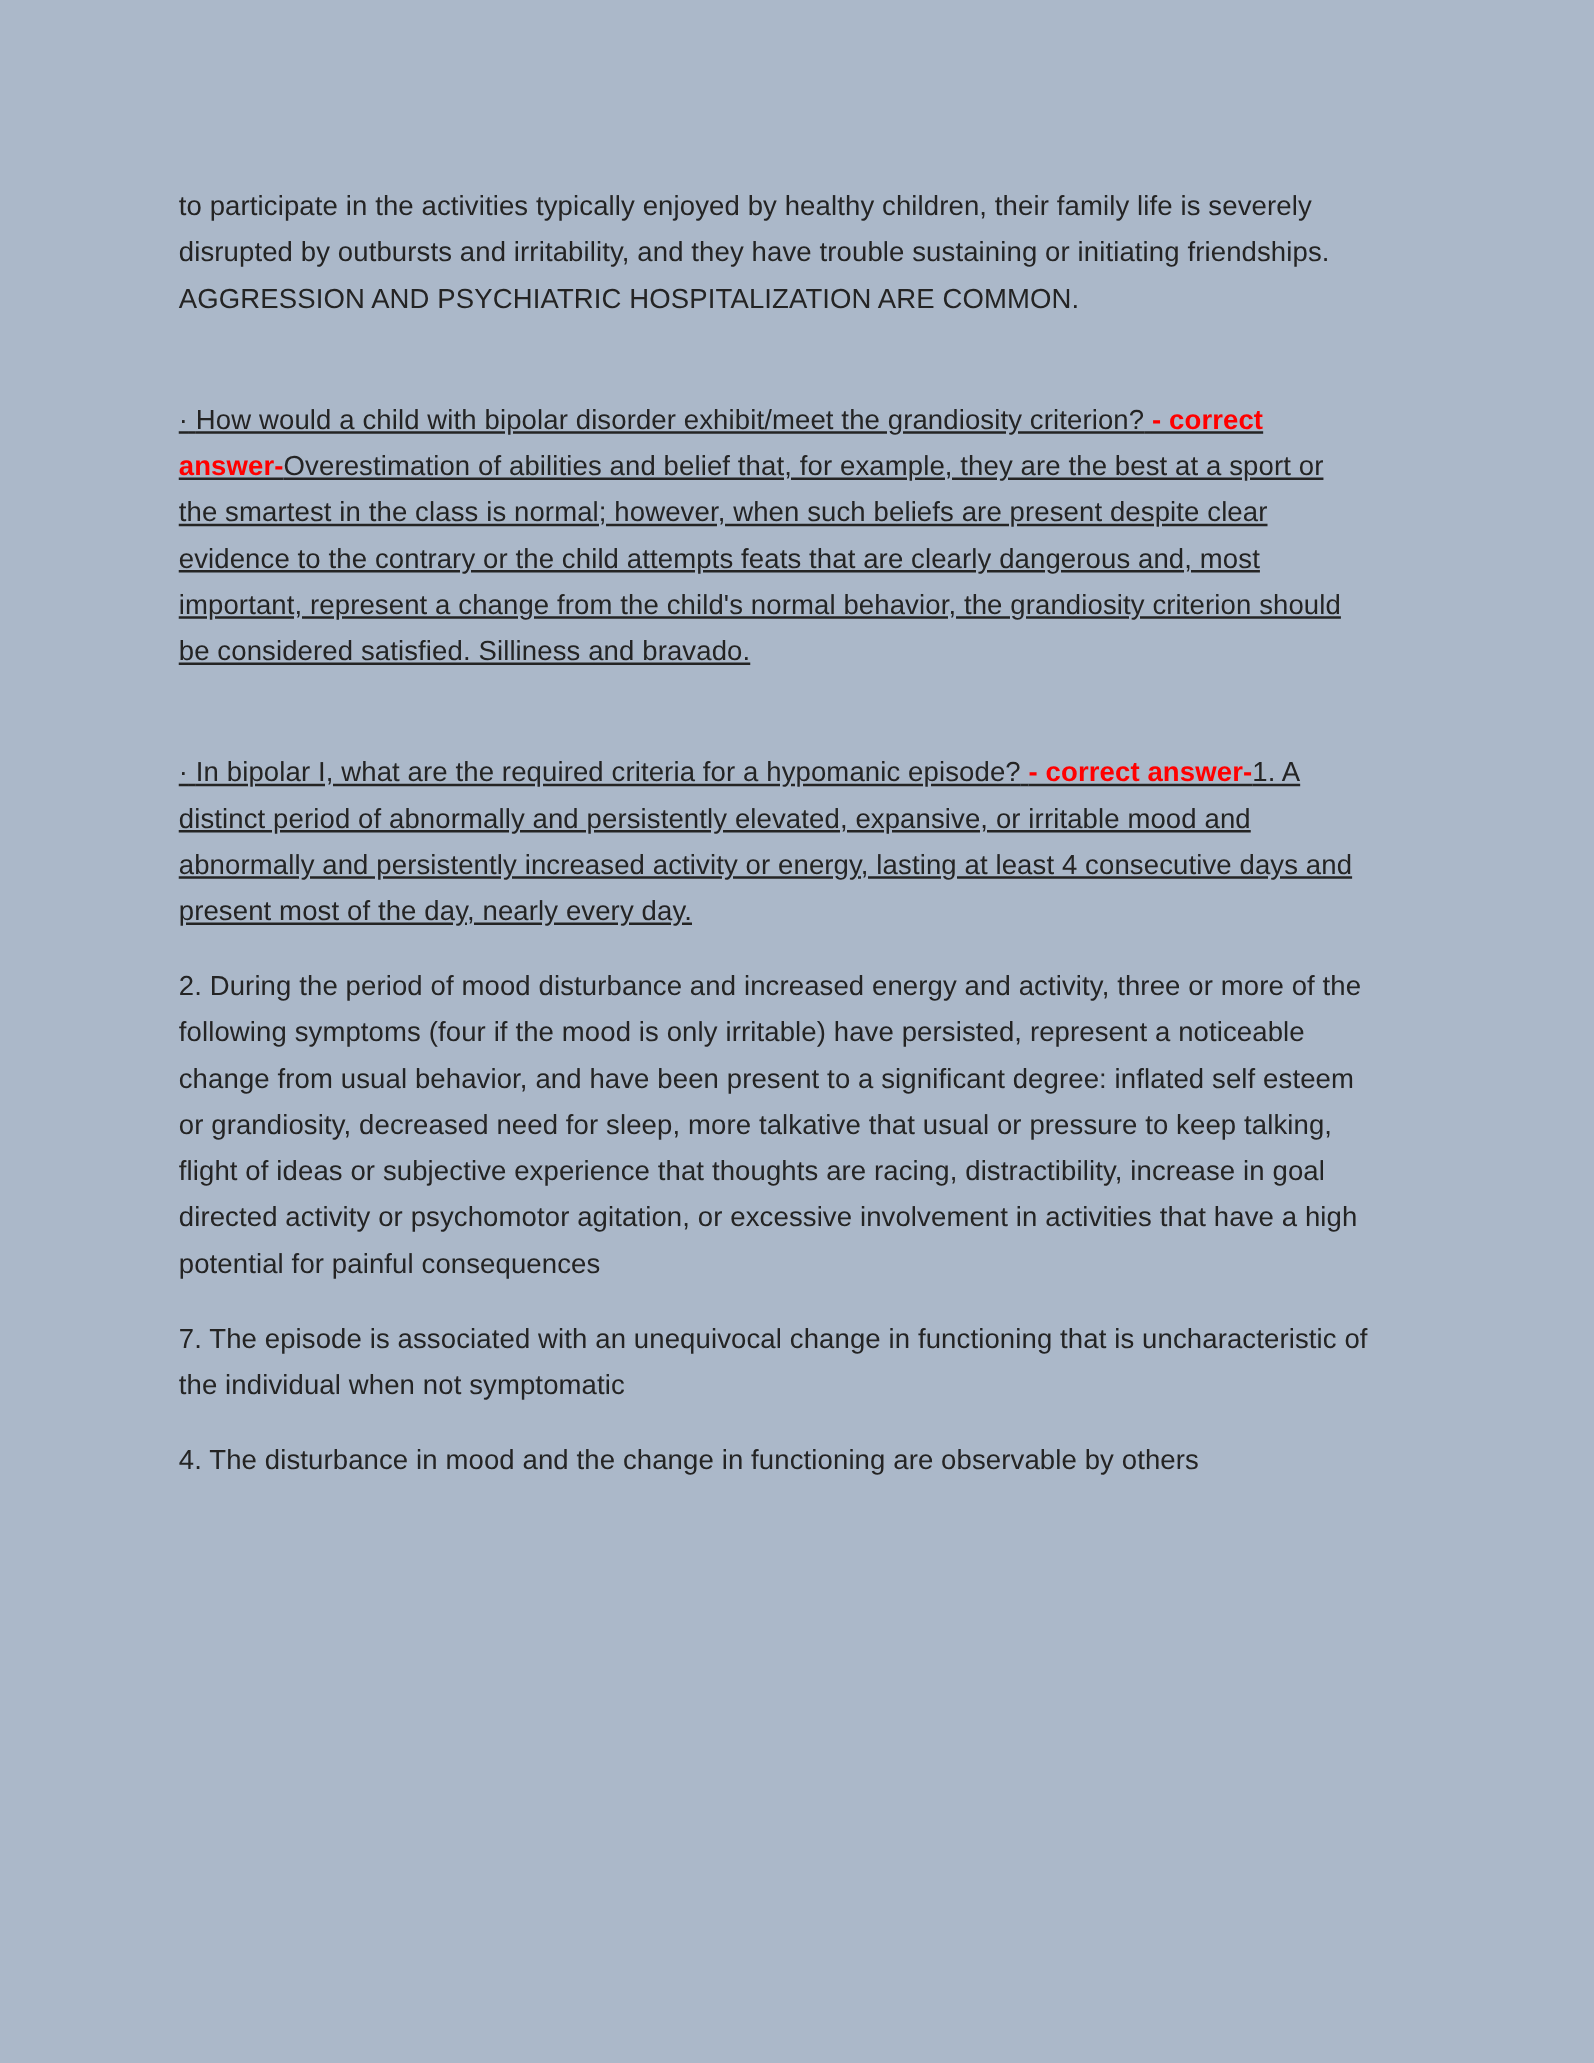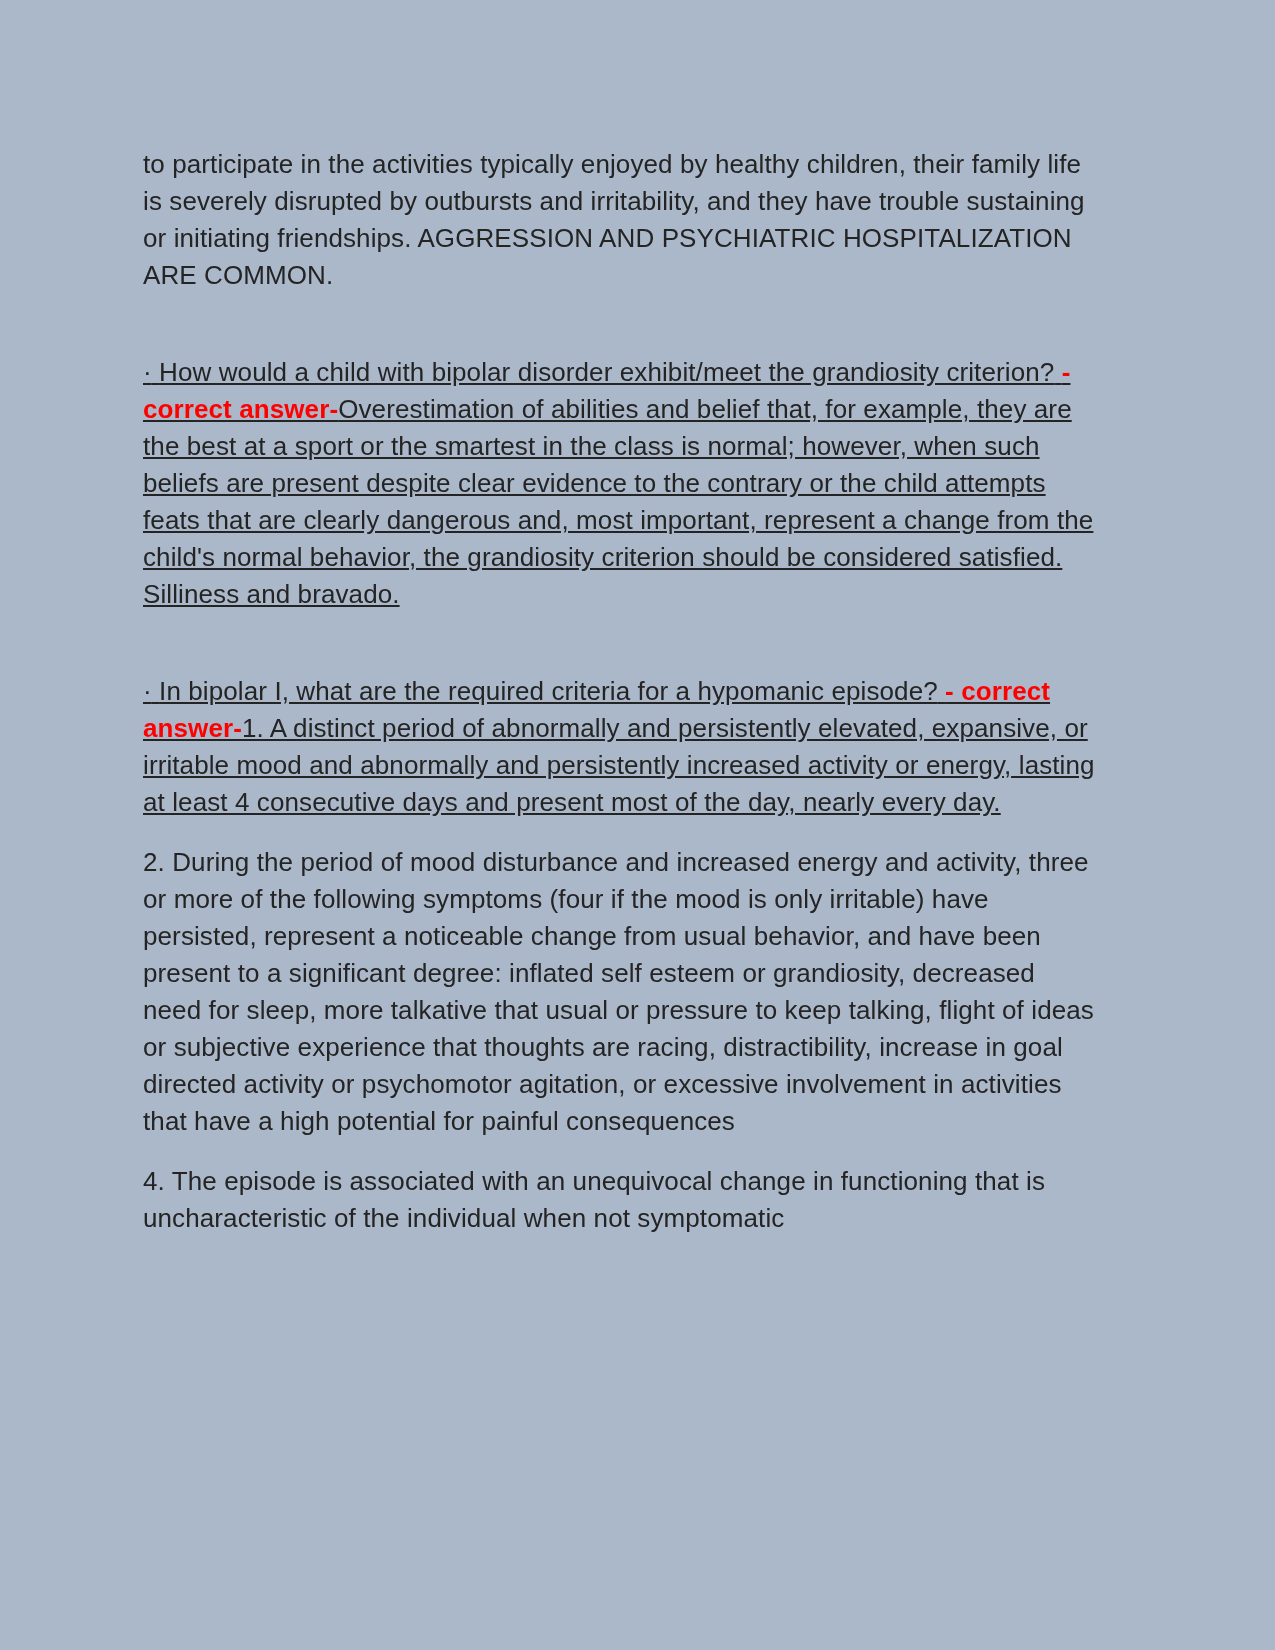--- a/index.html
+++ b/index.html
@@ -16,35 +16,36 @@
   }
   .page {
     box-sizing: border-box;
     width: 1275px;
     height: 1650px;
     padding: 146px 180px 0 143px;
     background: #abb8c9;
   }
   .para {
     margin: 0 0 23px 0;
-    font-size: 26px;
+    font-size: 22px;
     line-height: 37px;
     letter-spacing: 0.1px;
     max-width: 952px;
   }
   .para--qa {
     margin-top: 60px;
     text-decoration: underline;
   }
   .marker {
     font-weight: bold;
   }
 </style>
 </head>
 <body style="background: rgb(171, 184, 201); color: rgb(36, 36, 36);">
 
 <main class="page" style="background: rgb(171, 184, 201);">
     <p class="para"><span>to participate in the activities typically enjoyed by healthy children, their family life is severely disrupted by outbursts and irritability, and they have trouble sustaining or initiating friendships. AGGRESSION AND PSYCHIATRIC HOSPITALIZATION ARE COMMON.</span></p>
     <p class="para para--qa"><span>·</span> <span>How would a child with bipolar disorder exhibit/meet the grandiosity criterion?</span> <span class="marker" style="color: rgb(255, 0, 0);">- correct answer-</span><span>Overestimation of abilities and belief that, for example, they are the best at a sport or the smartest in the class is normal; however, when such beliefs are present despite clear evidence to the contrary or the child attempts feats that are clearly dangerous and, most important, represent a change from the child's normal behavior, the grandiosity criterion should be considered satisfied. Silliness and bravado.</span></p>
     <p class="para para--qa"><span>·</span> <span>In bipolar I, what are the required criteria for a hypomanic episode?</span> <span class="marker" style="color: rgb(255, 0, 0);">- correct answer-</span><span>1. A distinct period of abnormally and persistently elevated, expansive, or irritable mood and abnormally and persistently increased activity or energy, lasting at least 4 consecutive days and present most of the day, nearly every day.</span></p>
     <p class="para"><span>2. During the period of mood disturbance and increased energy and activity, three or more of the following symptoms (four if the mood is only irritable) have persisted, represent a noticeable change from usual behavior, and have been present to a significant degree: inflated self esteem or grandiosity, decreased need for sleep, more talkative that usual or pressure to keep talking, flight of ideas or subjective experience that thoughts are racing, distractibility, increase in goal directed activity or psychomotor agitation, or excessive involvement in activities that have a high potential for painful consequences</span></p>
-    <p class="para"><span>4. The episode is associated with an unequivocal change in functioning that is uncharacteristic of the individual when not symptomatic</span></p>
+    <p class="para"><span>7. The episode is associated with an unequivocal change in functioning that is uncharacteristic of the individual when not symptomatic</span></p>
+    <p class="para"><span>4. The disturbance in mood and the change in functioning are observable by others</span></p>
   </main>
 
 </body></html>

